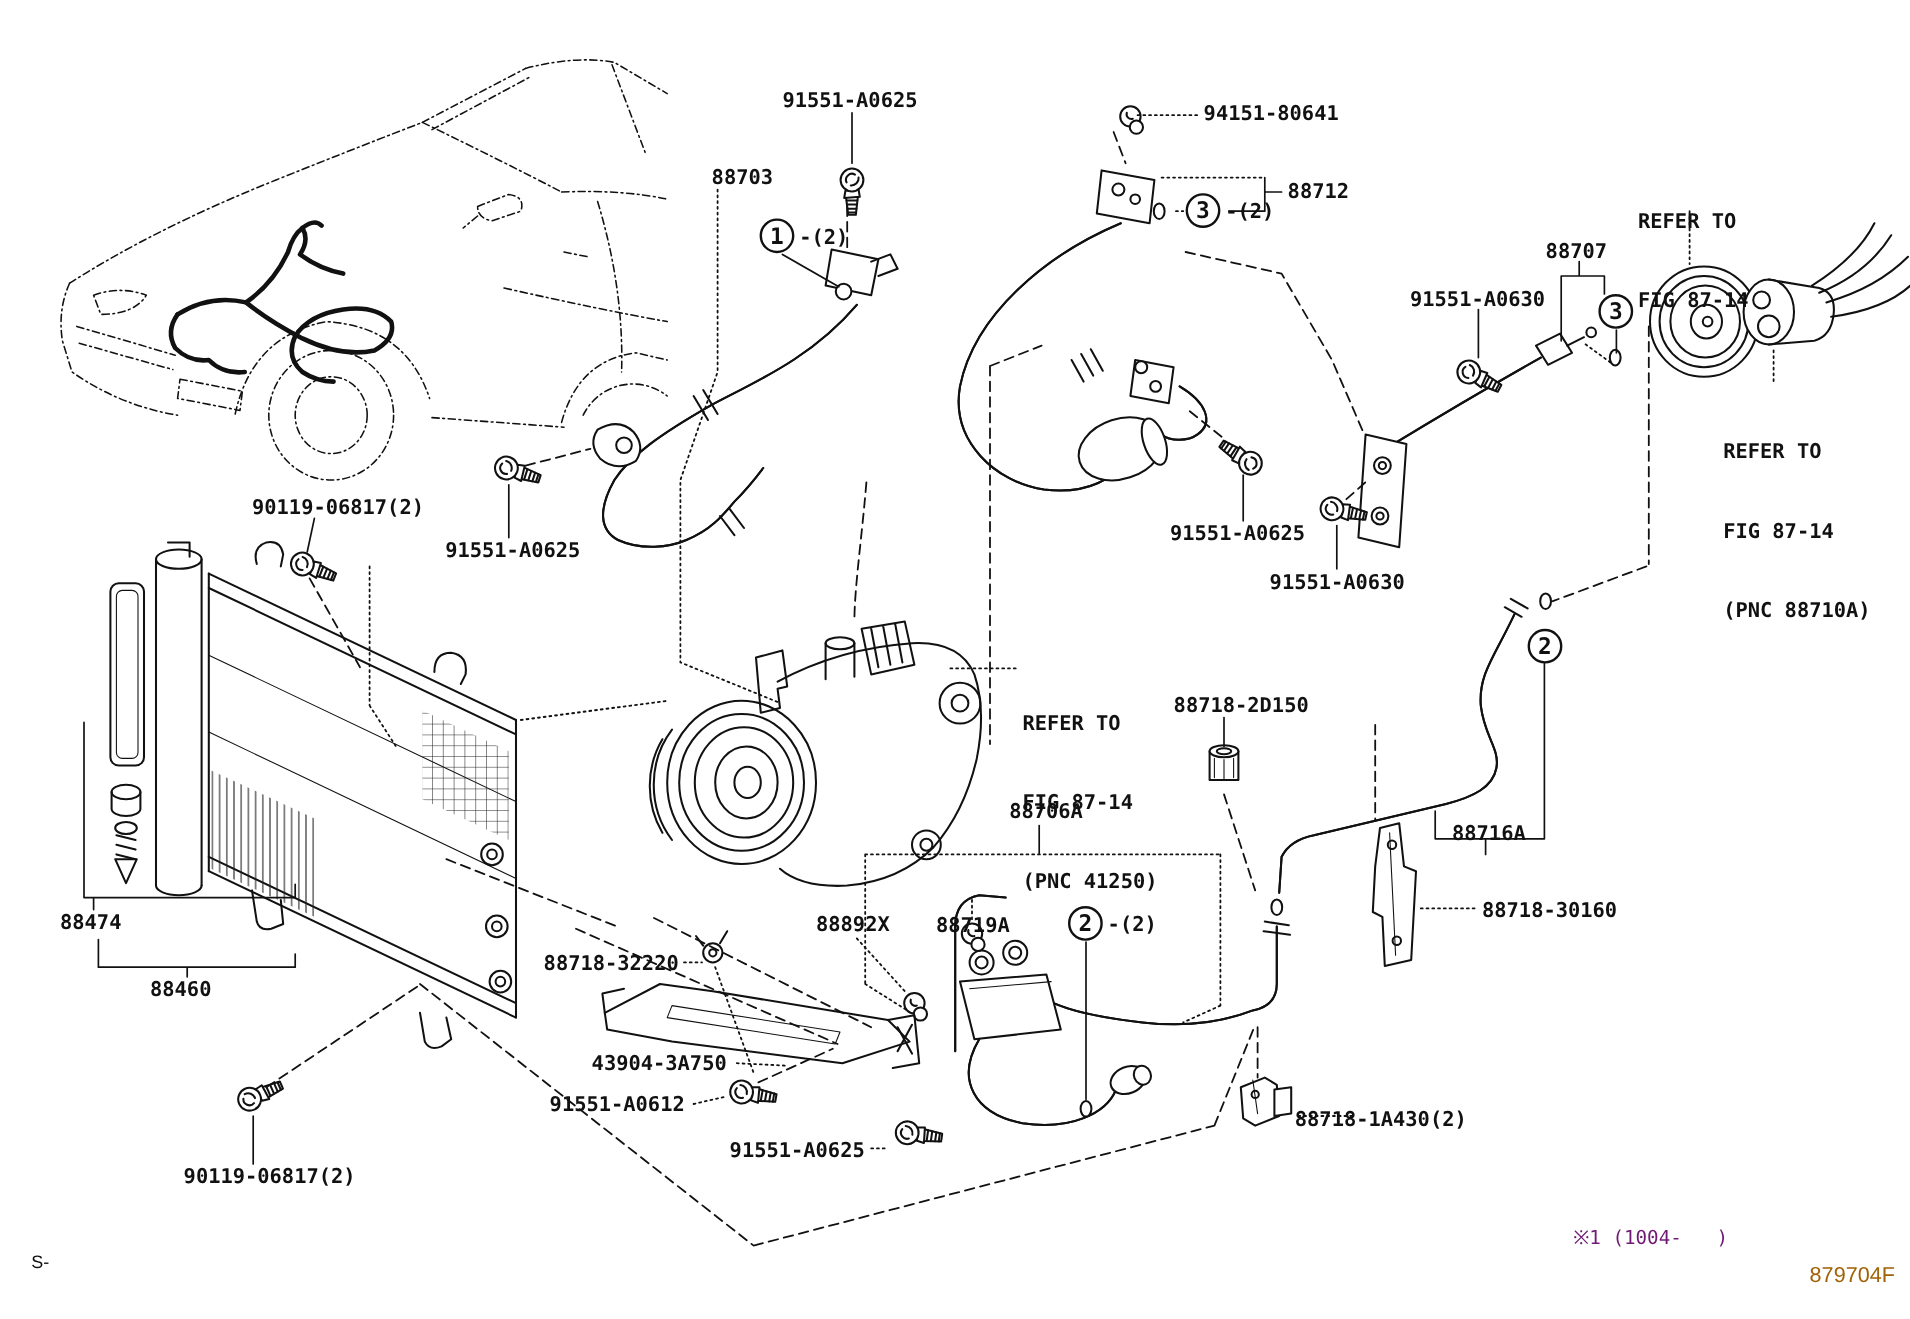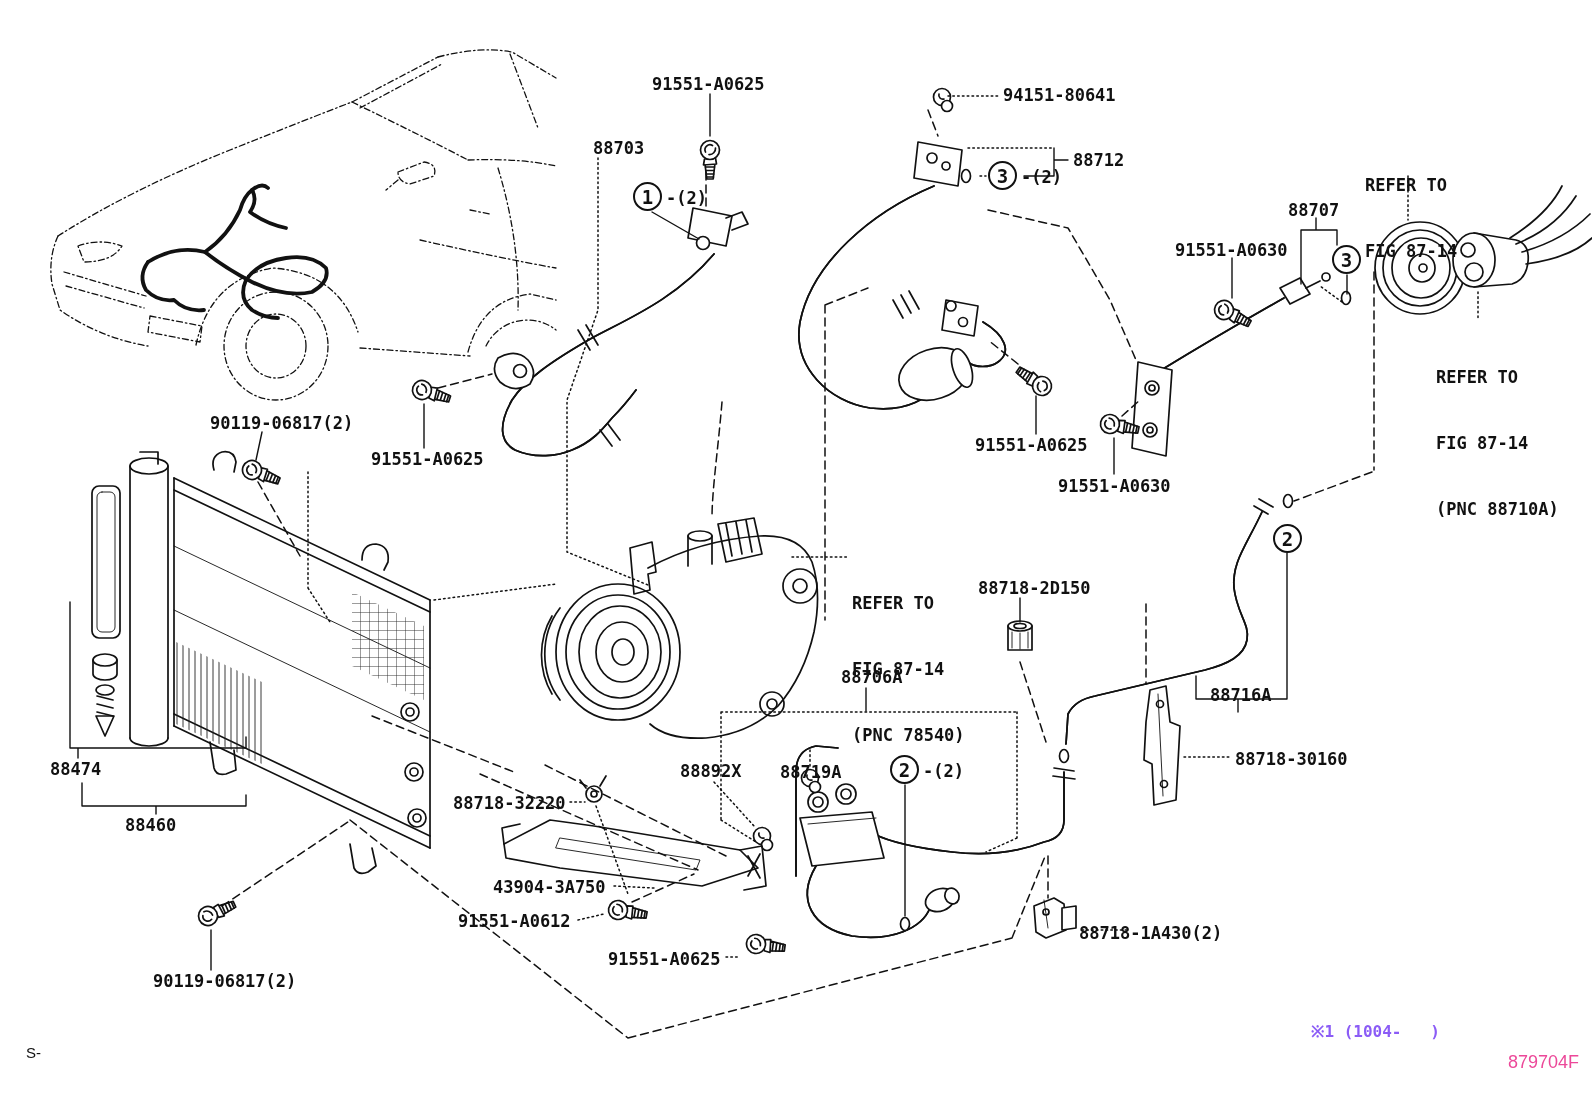--- a/index.html
+++ b/index.html
@@ -18,22 +18,22 @@
   #art .ho{stroke:#111;stroke-width:7.6;fill:none;}
   #art .hi{stroke:#fff;stroke-width:4.4;fill:none;}
   #art .wf{fill:#fff;}
   .lbl{position:absolute;font-weight:bold;font-size:17px;line-height:18px;white-space:pre;
        color:#111;letter-spacing:0px;}
   .ref{position:absolute;font-weight:bold;font-size:17px;line-height:22px;white-space:pre;color:#111;}
   .co{position:absolute;width:29px;height:29px;border:2.6px solid #111;border-radius:50%;
       background:#fff;display:flex;align-items:center;justify-content:center;
       font-weight:bold;font-size:19px;color:#111;box-sizing:border-box;}
   .cosuf{position:absolute;font-weight:bold;font-size:17px;color:#111;white-space:pre;}
-  .note{position:absolute;font-weight:bold;font-size:16px;color:#8b5cf6;white-space:pre;}
-  .code{position:absolute;font-family:"Liberation Sans",sans-serif;font-size:18px;color:#ec4899;}
+  .note{position:absolute;font-weight:normal;font-size:16px;color:#701a75;white-space:pre;}
+  .code{position:absolute;font-family:"Liberation Sans",sans-serif;font-size:18px;color:#a16207;}
   .corner{position:absolute;font-family:"Liberation Sans",sans-serif;font-size:15px;color:#111;}
 </style>
 </head>
 <body>
 
 <div id="stage">
 
 <svg id="art" width="1592" height="1099" viewBox="0 0 1592 1099">
   <defs>
     <pattern id="fins" width="6" height="12" patternUnits="userSpaceOnUse">
@@ -359,21 +359,21 @@
   <div>FIG 87-14</div>
 </div>
 <div class="ref" style="left:1436px;top:322px">
   <div>REFER TO</div>
   <div>FIG 87-14</div>
   <div>(PNC 88710A)</div>
 </div>
 <div class="ref" style="left:852px;top:548px">
   <div>REFER TO</div>
   <div>FIG 87-14</div>
-  <div>(PNC 78540)</div>
+  <div>(PNC 41250)</div>
 </div>
 
 <div class="co" style="left:633px;top:182px">1</div>
 <div class="cosuf" style="left:666px;top:188px">-(2)</div>
 <div class="co" style="left:988px;top:161px">3</div>
 <div class="cosuf" style="left:1021px;top:167px">-(2)</div>
 <div class="co" style="left:1332px;top:245px">3</div>
 <div class="co" style="left:890px;top:755px">2</div>
 <div class="cosuf" style="left:923px;top:761px">-(2)</div>
 <div class="co" style="left:1273px;top:524px">2</div>

